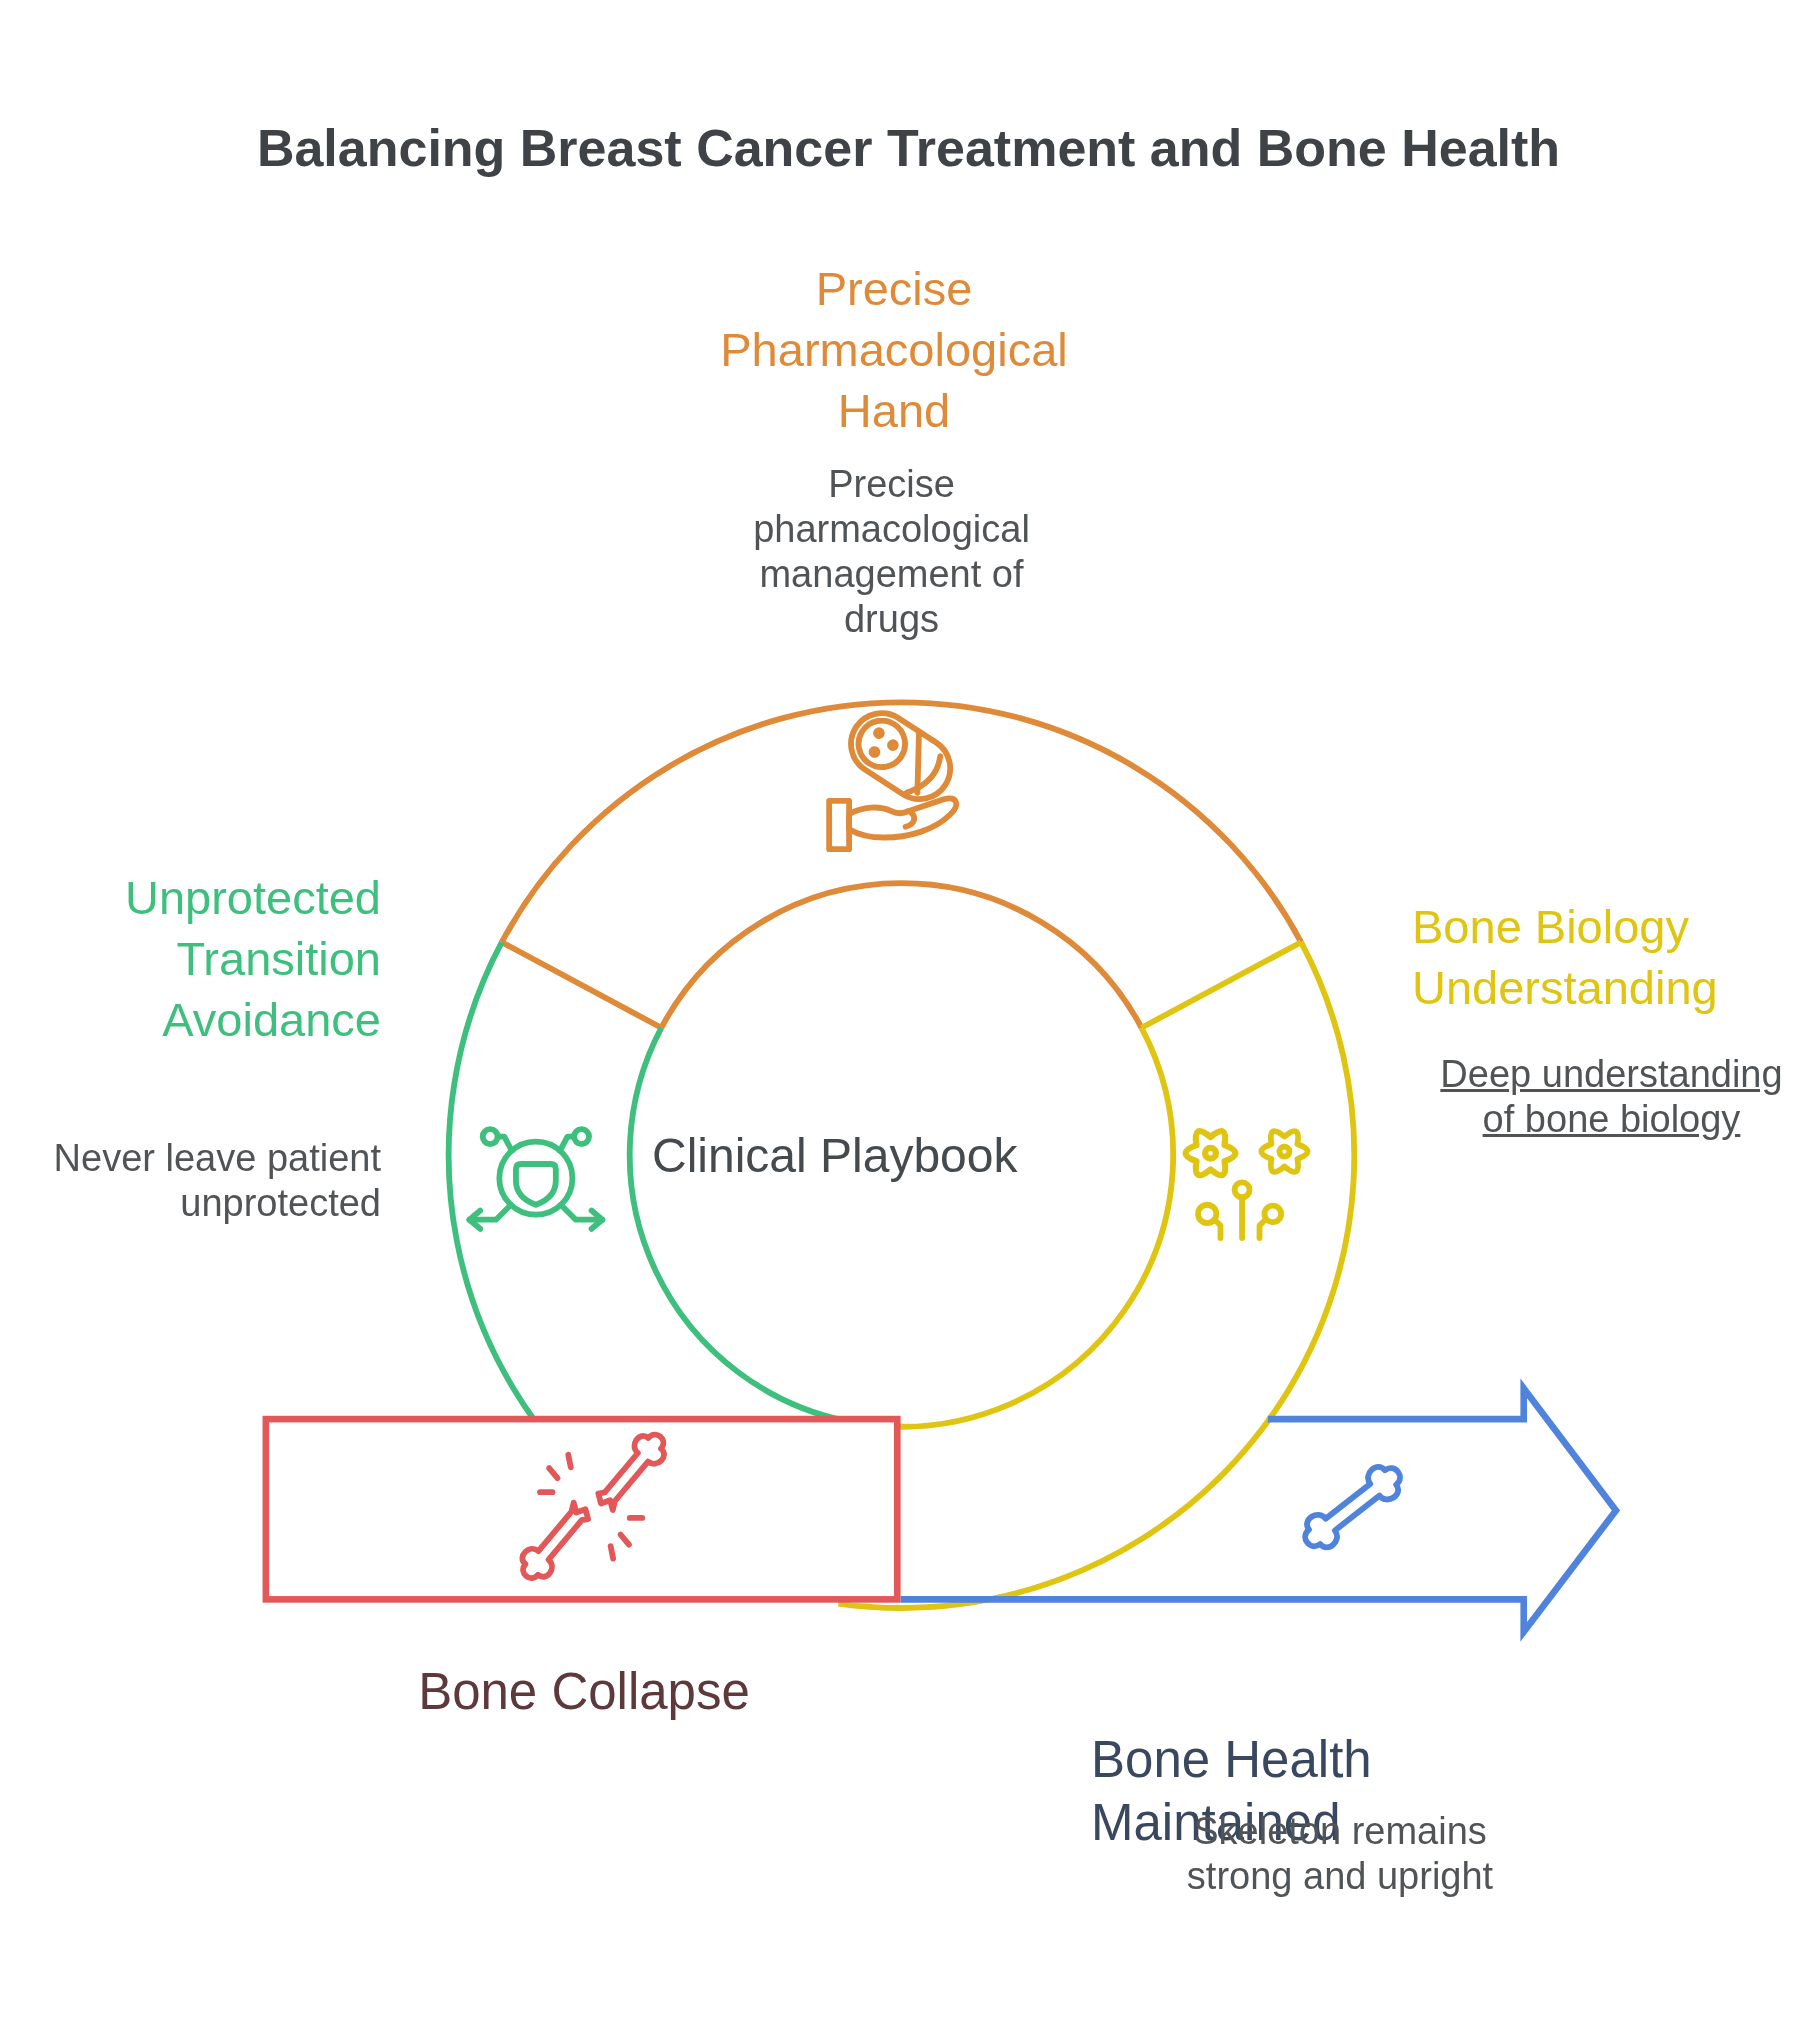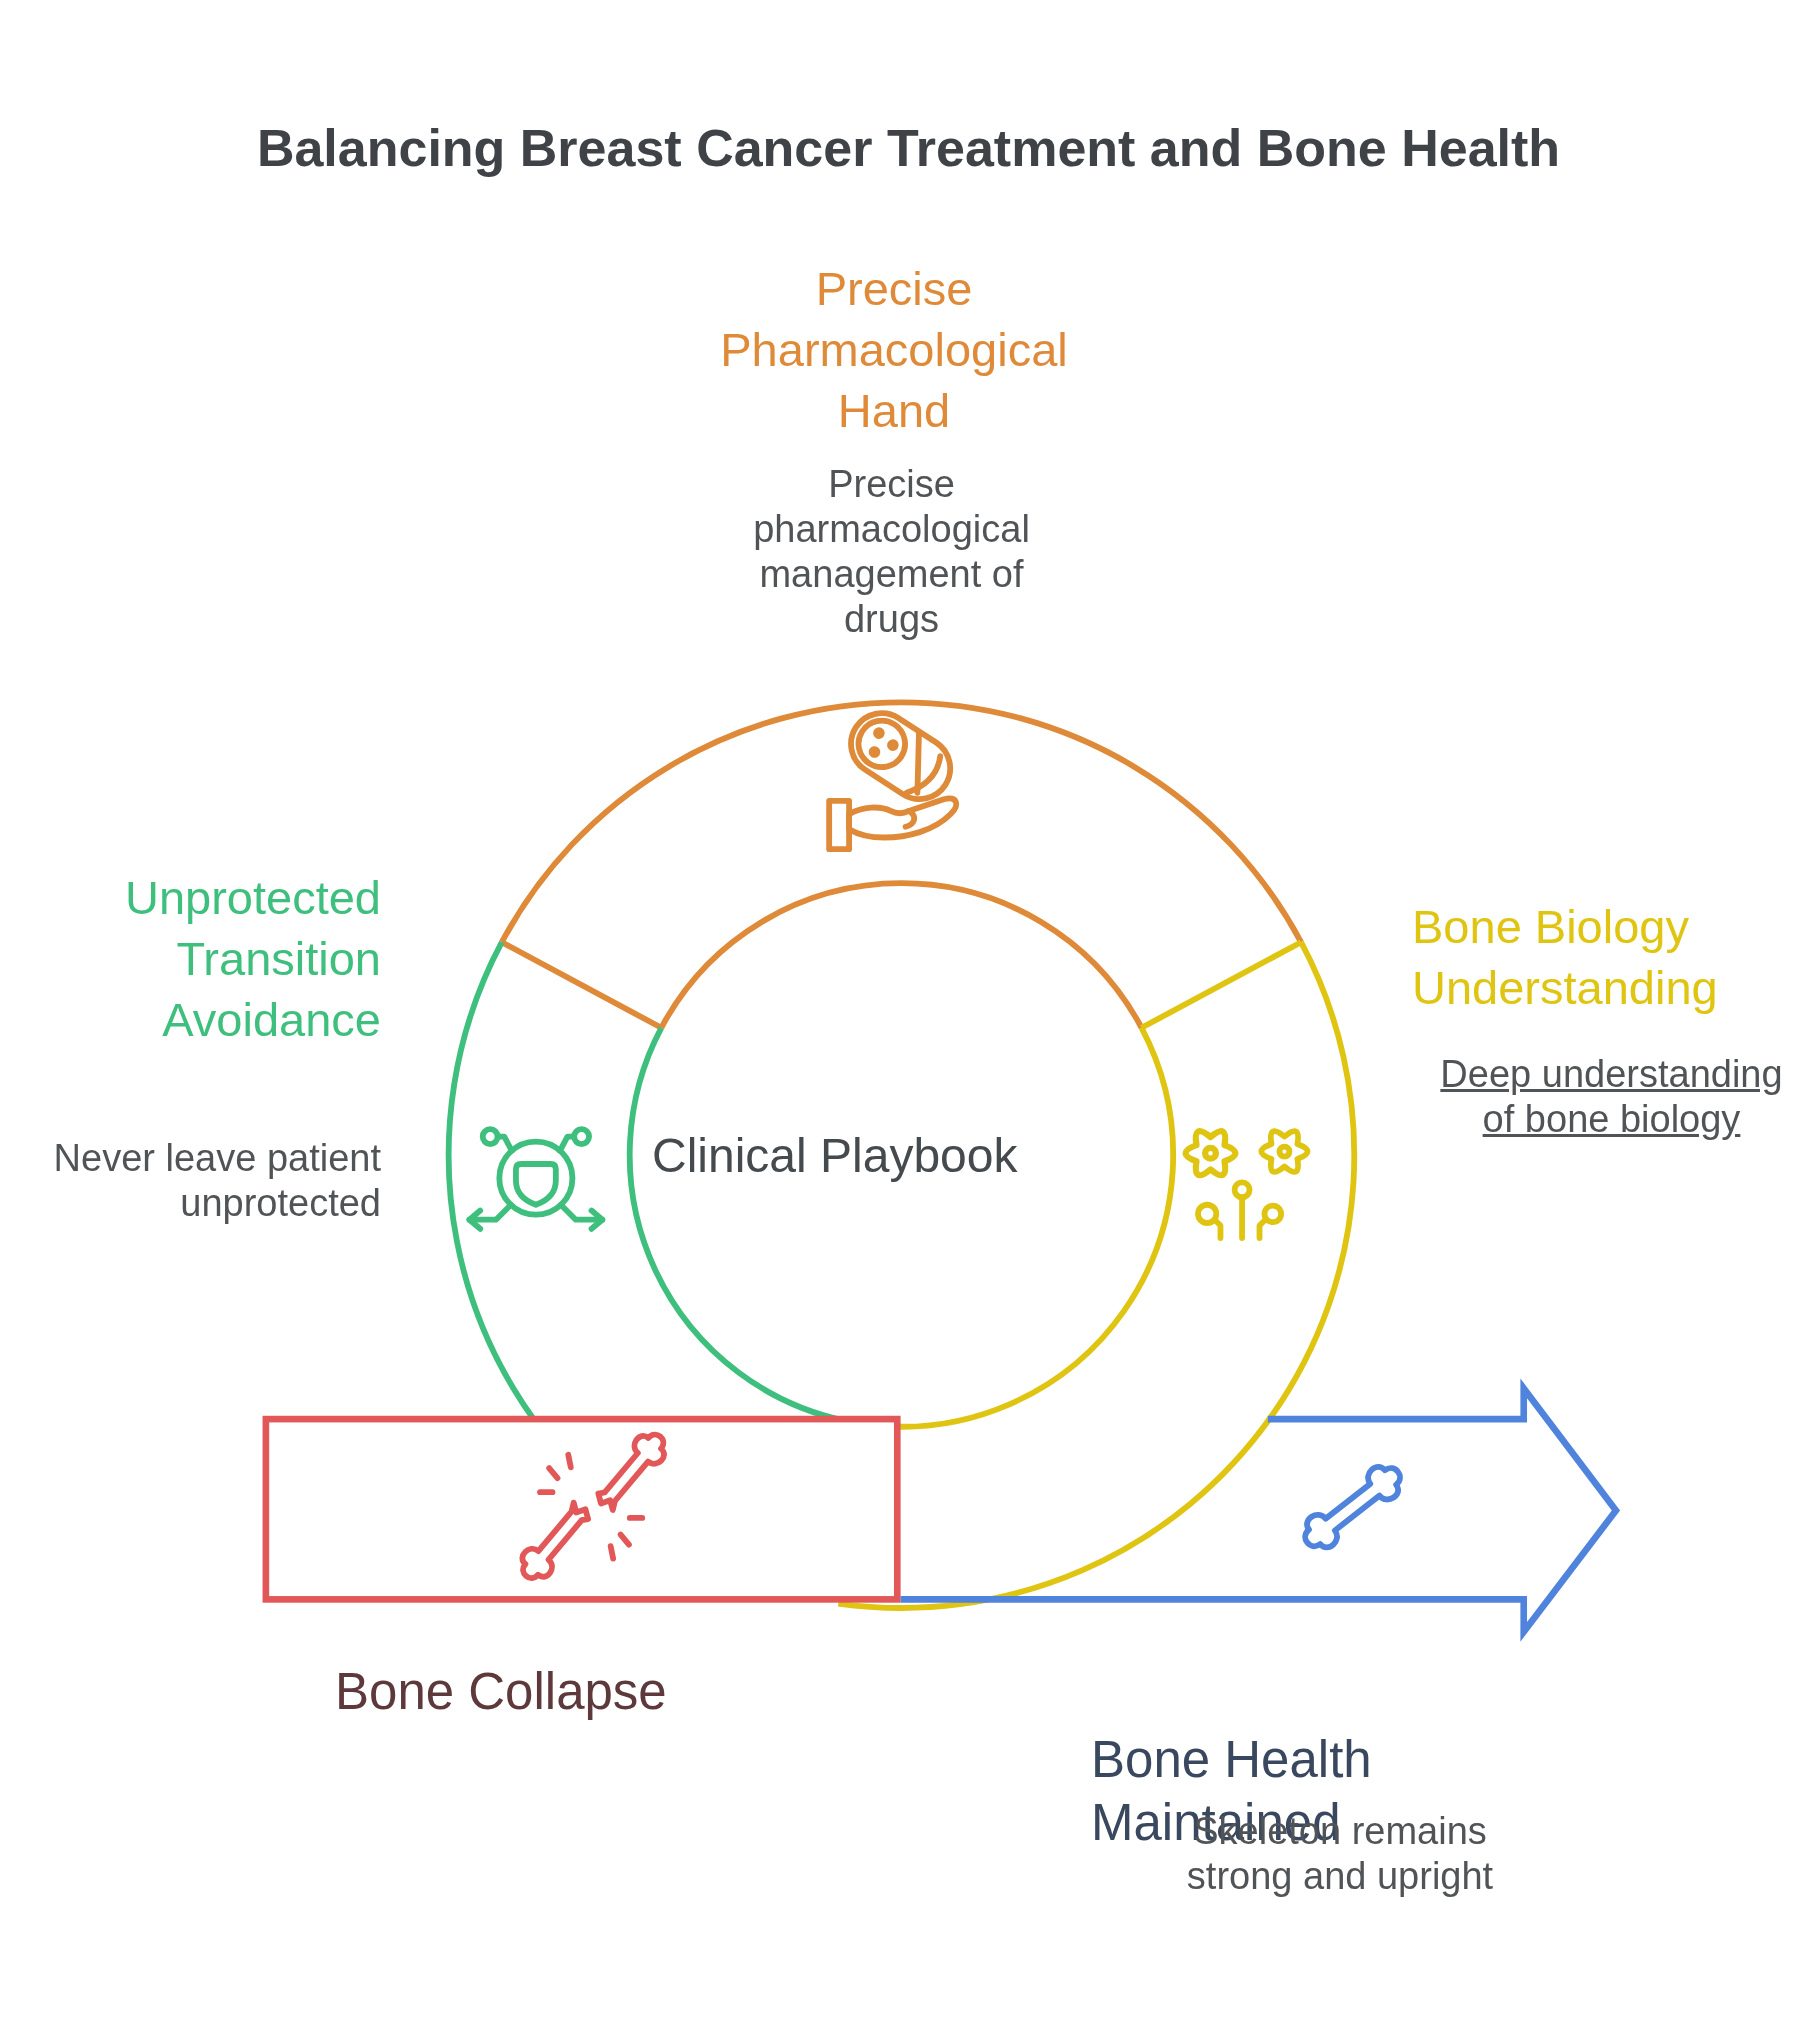--- a/index.html
+++ b/index.html
@@ -141,21 +141,21 @@
   <div class="txt seg-sub" style="left:32px; top:1136px; width:349px; text-align:right;">Never leave patient
 unprotected</div>
 
   <div class="txt seg-heading h-yellow" style="left:1412px; top:896px; width:399px; text-align:left;">Bone Biology
 Understanding</div>
   <div class="txt seg-sub" style="left:1412px; top:1052px; width:399px; text-align:center;text-decoration:underline;">Deep understanding
 of bone biology</div>
 
   <div class="txt center-label" style="left:652px; top:1128px; width:498px;">Clinical Playbook</div>
 
-  <div class="txt seg-heading big-heading h-maroon" style="left:335px; top:1660px; width:498px; text-align:left;">Bone Collapse</div>
+  <div class="txt seg-heading big-heading h-maroon" style="left:335px; top:1660px; width:498px; text-align:center;">Bone Collapse</div>
 
   <div class="txt seg-heading big-heading h-navy" style="left:1091px; top:1728px; width:498px; text-align:left;">Bone Health
 Maintained</div>
   <div class="txt seg-sub" style="left:1091px; top:1809px; width:498px; text-align:center;">Skeleton remains
 strong and upright</div>
 
 </div>
 
 
 </body></html>

